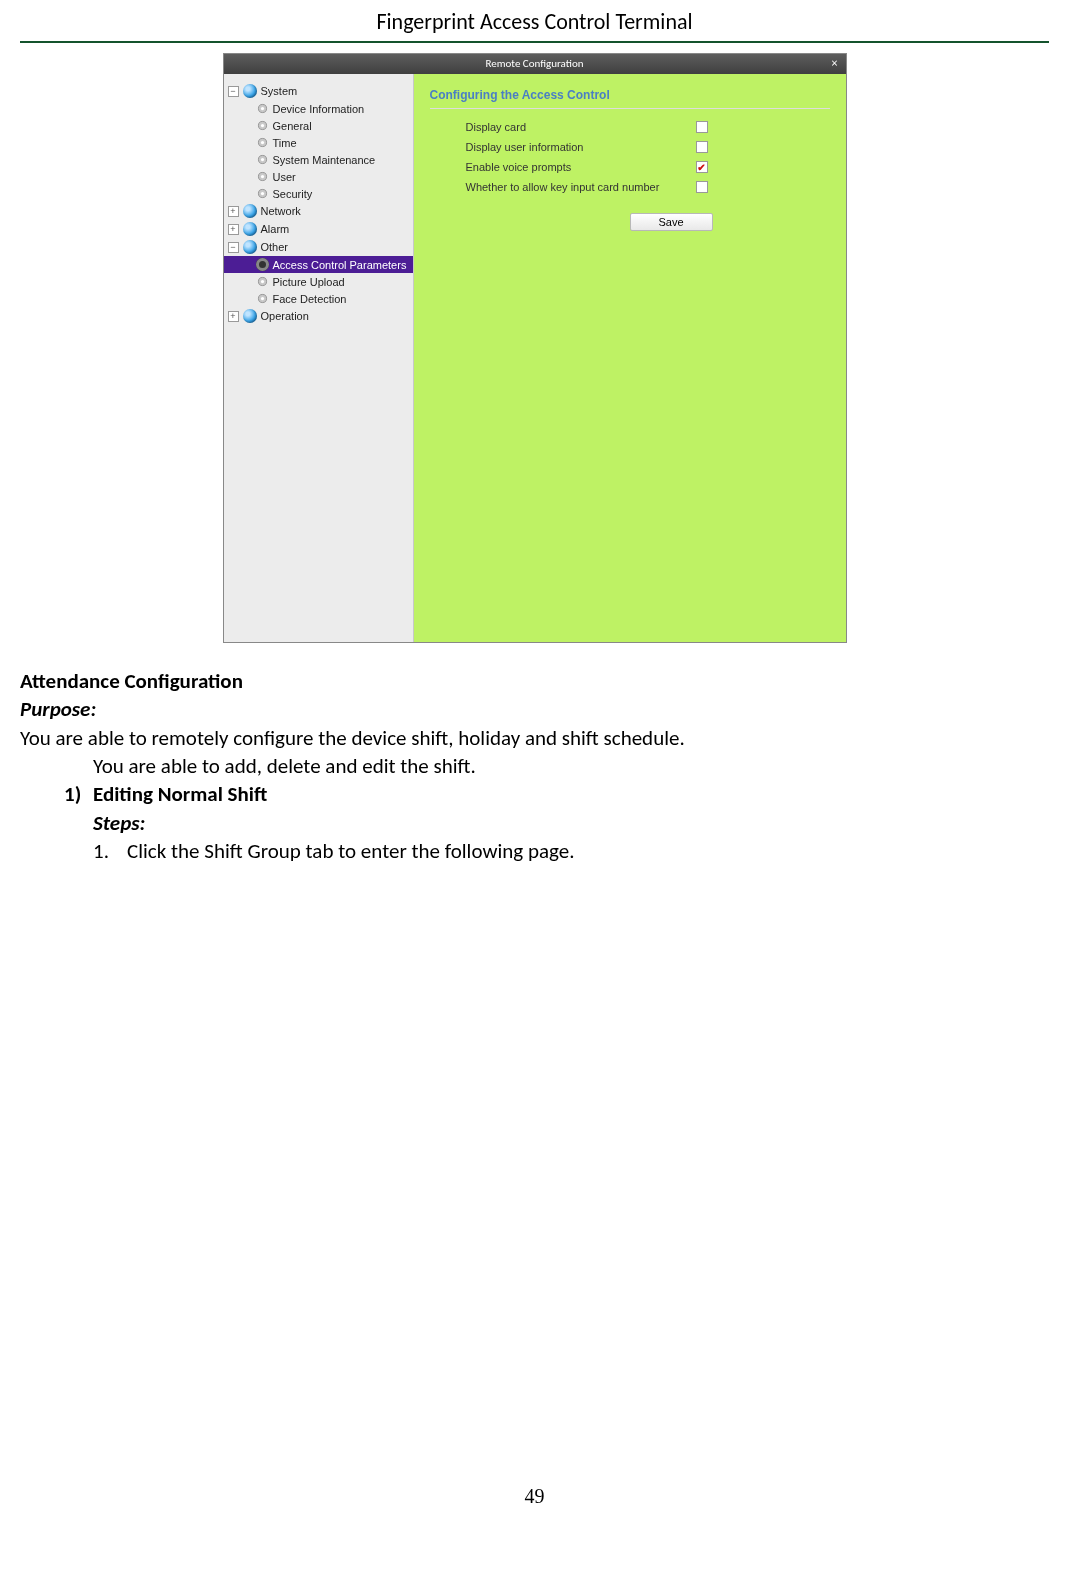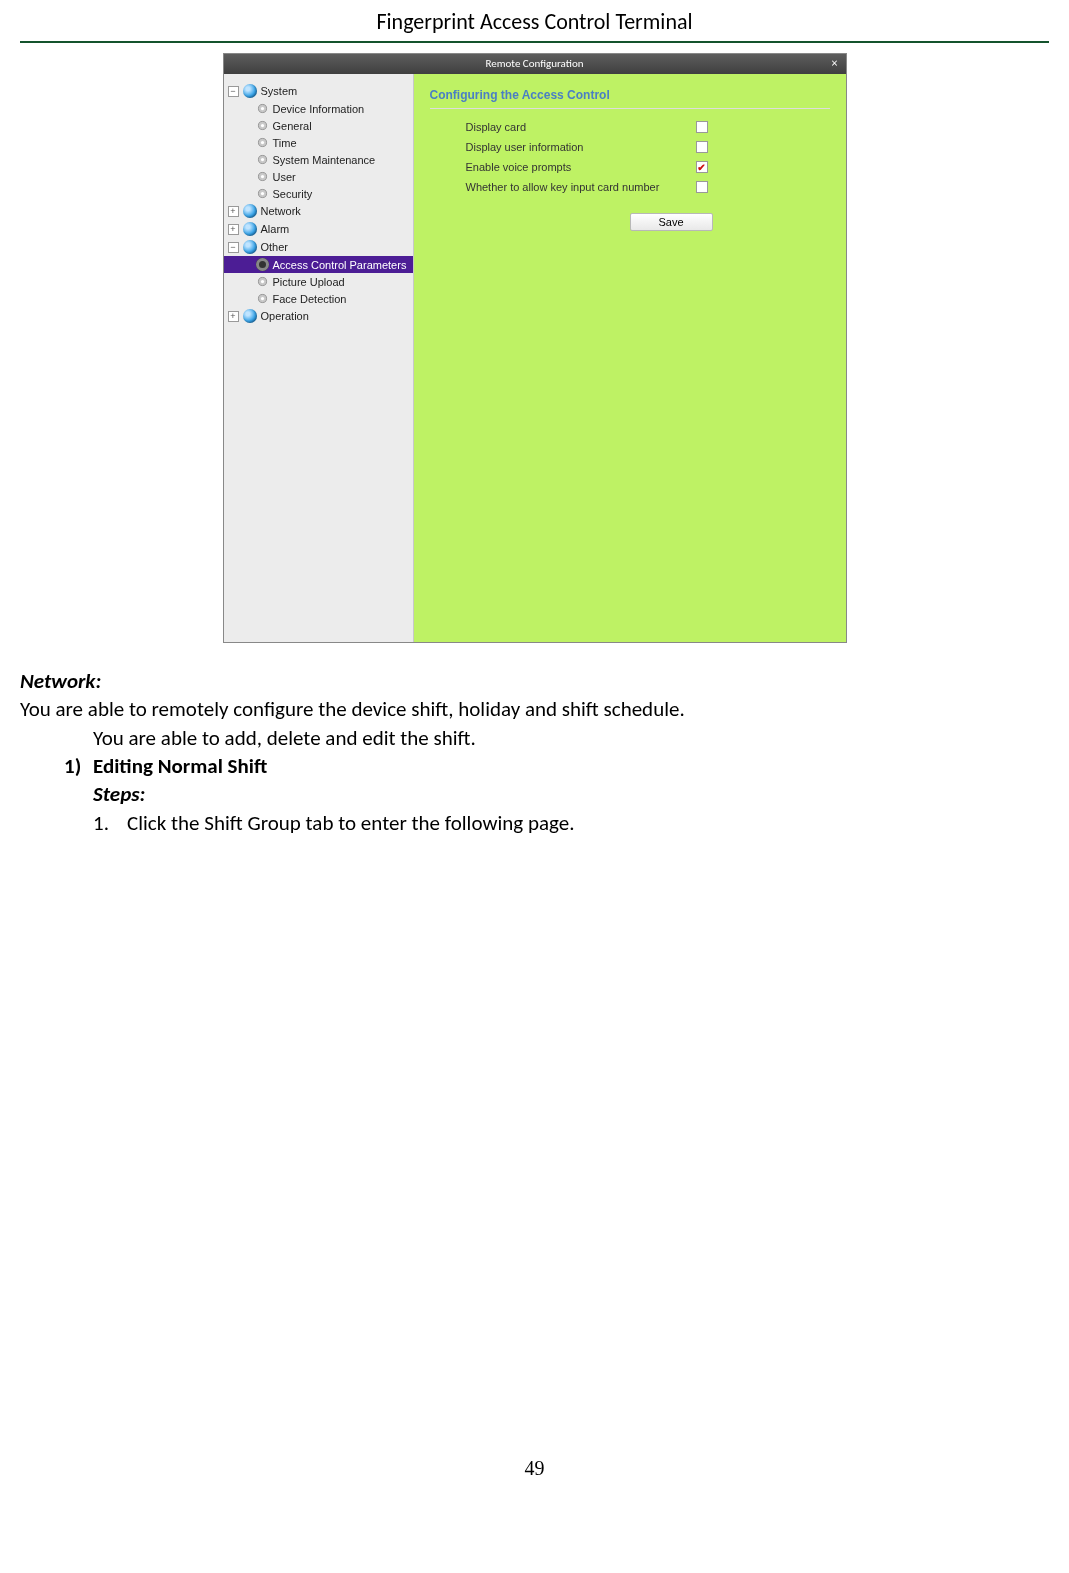--- a/index.html
+++ b/index.html
@@ -325,21 +325,22 @@
         </div>
 
         <div class="save-row">
           <button class="save-btn">Save</button>
         </div>
       </div>
     </div>
   </div>
 
   <div class="doc-text">
-    <div class="h-italic-bold">Network:</div>
+    <div class="h-bold">Attendance Configuration</div>
+    <div class="h-italic-bold">Purpose:</div>
     <div>You are able to remotely configure the device shift, holiday and shift schedule.</div>
 
     <div class="sub-indent">You are able to add, delete and edit the shift.</div>
 
     <div class="num-row">
       <span class="num-marker">1)</span>
       <span class="h-bold">Editing Normal Shift</span>
     </div>
     <div class="sub-indent h-italic-bold">Steps:</div>
     <div class="step-row">

